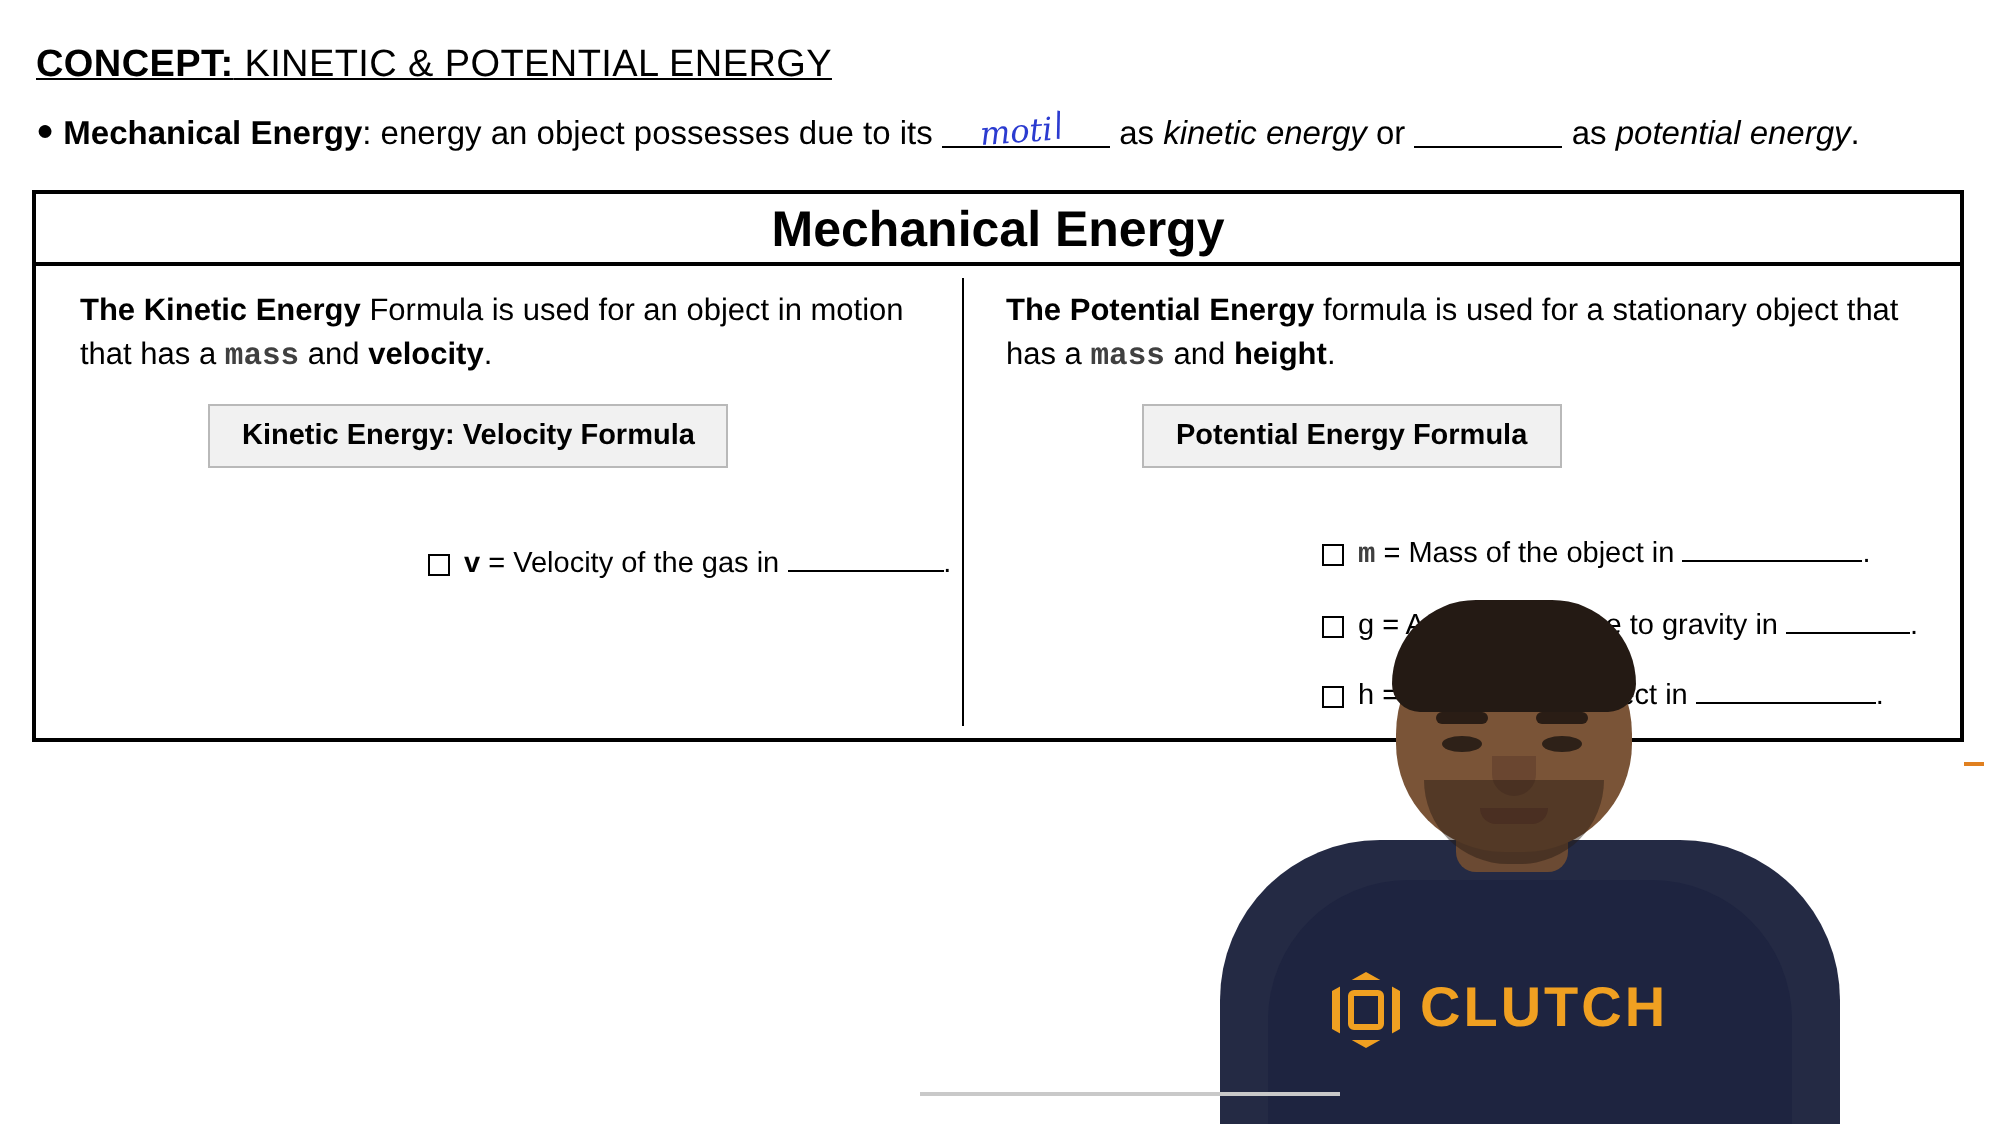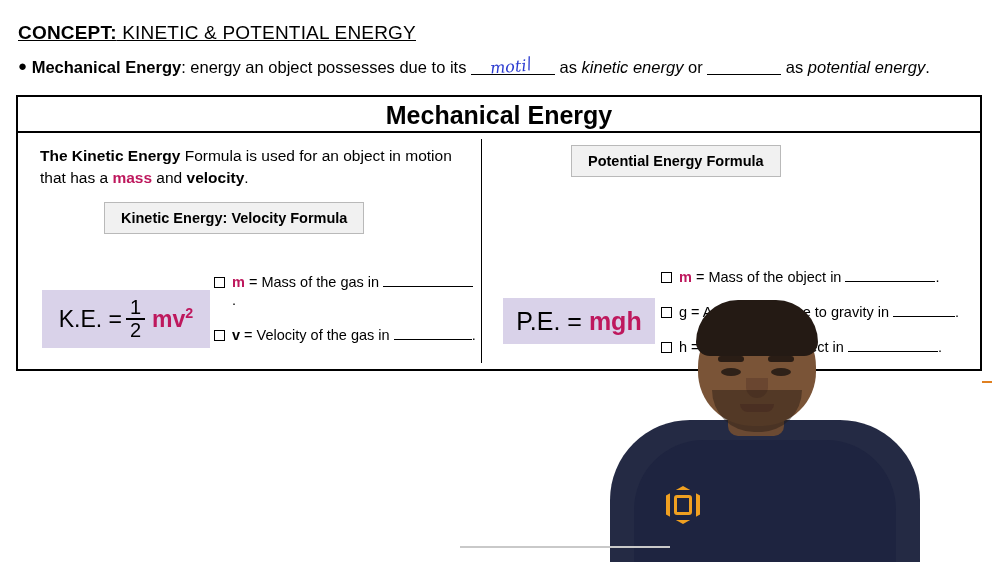--- a/index.html
+++ b/index.html
@@ -111,21 +111,21 @@
     box-sizing: border-box;
   }
   .col-left  { left: 0;     width: 463px; }
   .col-right { left: 463px; width: 499px; }
 
   .col-lead {
     font-size: 15.5px;
     line-height: 1.45;
     padding: 12px 22px 0 22px;
   }
-  .red { color: #be185d; font-weight: bold; }
+  .red { color: #404040; font-weight: bold; font-family: Liberation Mono, monospace; }
 
   .formula-chip {
     margin: 12px auto 0 auto;
     background: #f1f1f1;
     border: 1px solid #b9b9b9;
     font-weight: bold;
     font-size: 14.5px;
     text-align: center;
     padding: 7px 16px;
     width: max-content;
@@ -342,47 +342,35 @@
   <div class="panel-title">Mechanical Energy</div>
   <div class="panel-body">
     <div class="col-divider"></div>
 
     <div class="col col-left">
       <div class="col-lead">
         <span class="bold">The Kinetic Energy</span><span> Formula is used for an object in motion that has a </span><span class="red">mass</span><span> and </span><span class="bold">velocity</span><span>.</span>
       </div>
       <div class="formula-chip chip-left">Kinetic Energy: Velocity Formula</div>
 
-      <div class="fbox fbox-left">
-        <span>K.E. =</span>
-        <span class="frac">
-          <span class="num">1</span>
-          <span class="den">2</span>
-        </span>
-        <span class="red mv"><span>mv</span><span class="sup">2</span></span>
-      </div>
 
       <div class="check-list check-left">
-        <div class="check-item">
-          <span class="box"></span>
-          <span class="check-text"><span class="red bold">m</span><span> = Mass of the gas in </span><span class="u-lg"></span><span>.</span></span>
-        </div>
         <div class="check-item">
           <span class="box"></span>
           <span class="check-text"><span class="bold">v</span><span> = Velocity of the gas in </span><span class="u-md"></span><span>.</span></span>
         </div>
       </div>
     </div>
 
     <div class="col col-right">
+      <div class="col-lead">
+        <span class="bold">The Potential Energy</span><span> formula is used for a stationary object that has a </span><span class="red">mass</span><span> and </span><span class="bold">height</span><span>.</span>
+      </div>
       <div class="formula-chip chip-right">Potential Energy Formula</div>
 
-      <div class="fbox fbox-right">
-        <span>P.E. =</span>&nbsp;<span class="red">m</span><span class="red">gh</span>
-      </div>
 
       <div class="check-list check-right">
         <div class="check-item">
           <span class="box"></span>
           <span class="check-text"><span class="red bold">m</span><span> = Mass of the object in </span><span class="u-lg"></span><span>.</span></span>
         </div>
         <div class="check-item">
           <span class="box"></span>
           <span class="check-text"><span>g</span><span> = Acceleration due to gravity in </span><span class="u-sm"></span><span>.</span></span>
         </div>
@@ -405,15 +393,16 @@
   <div class="hair"></div>
   <div class="brow-l"></div>
   <div class="brow-r"></div>
   <div class="eye-l"></div>
   <div class="eye-r"></div>
   <div class="nose"></div>
   <div class="beard"></div>
   <div class="mouth"></div>
   <div class="logo-hex"></div>
   <div class="logo-hex-inner"></div>
+  <div class="logo-text">CLUTCH</div>
 </div>
 
 <div class="table-edge"></div>
 
 </body></html>

